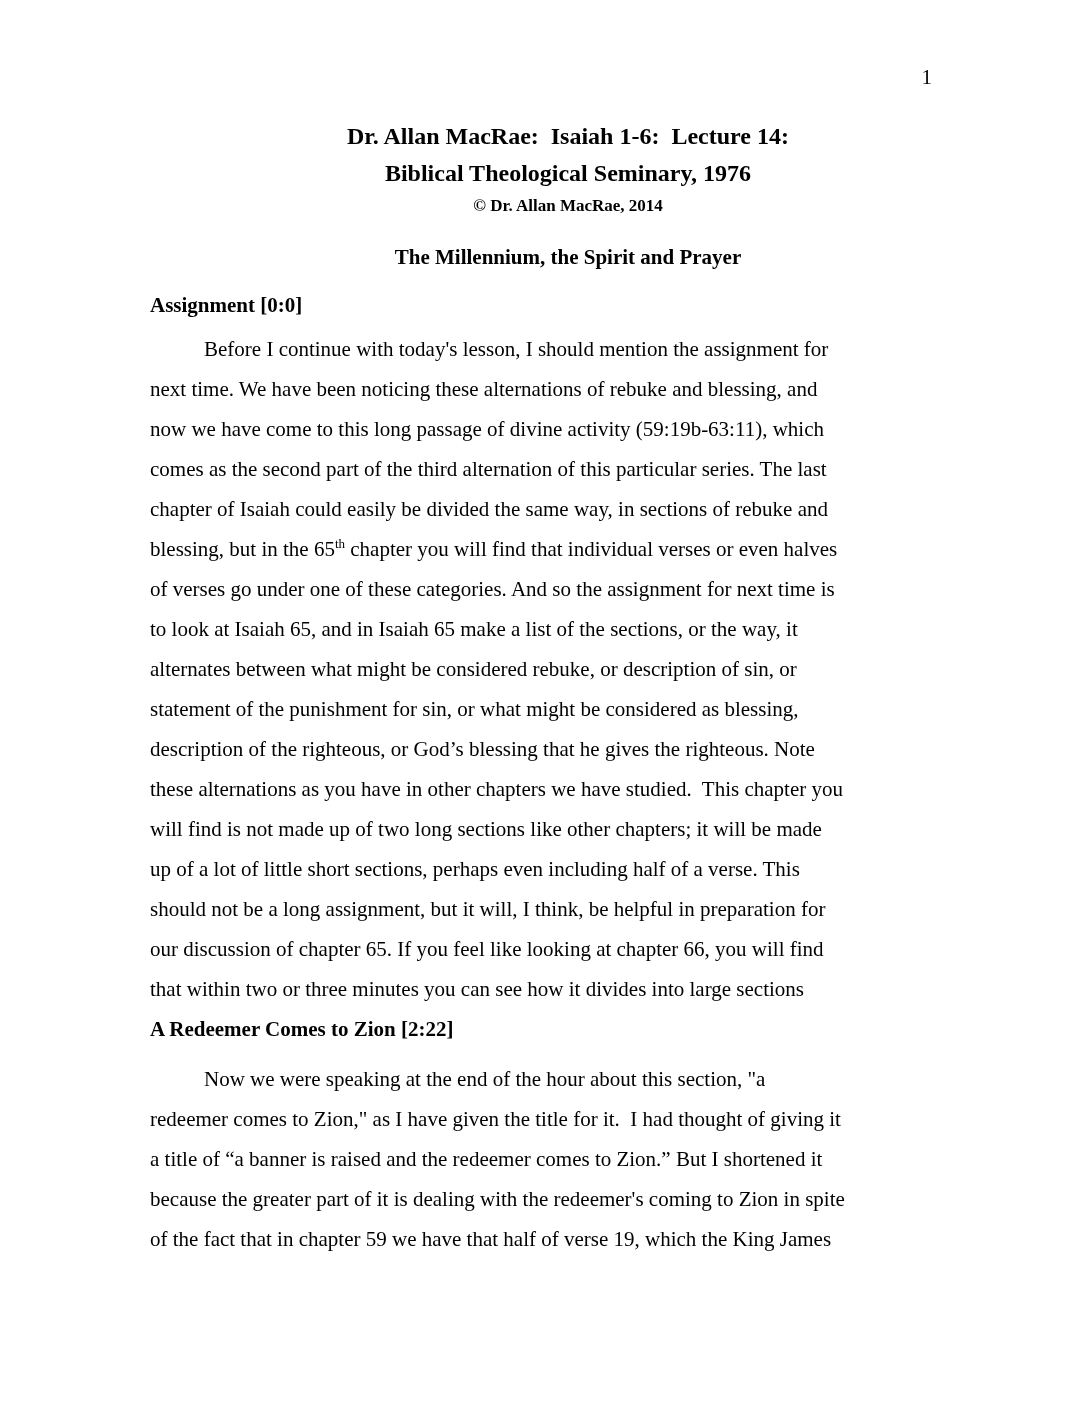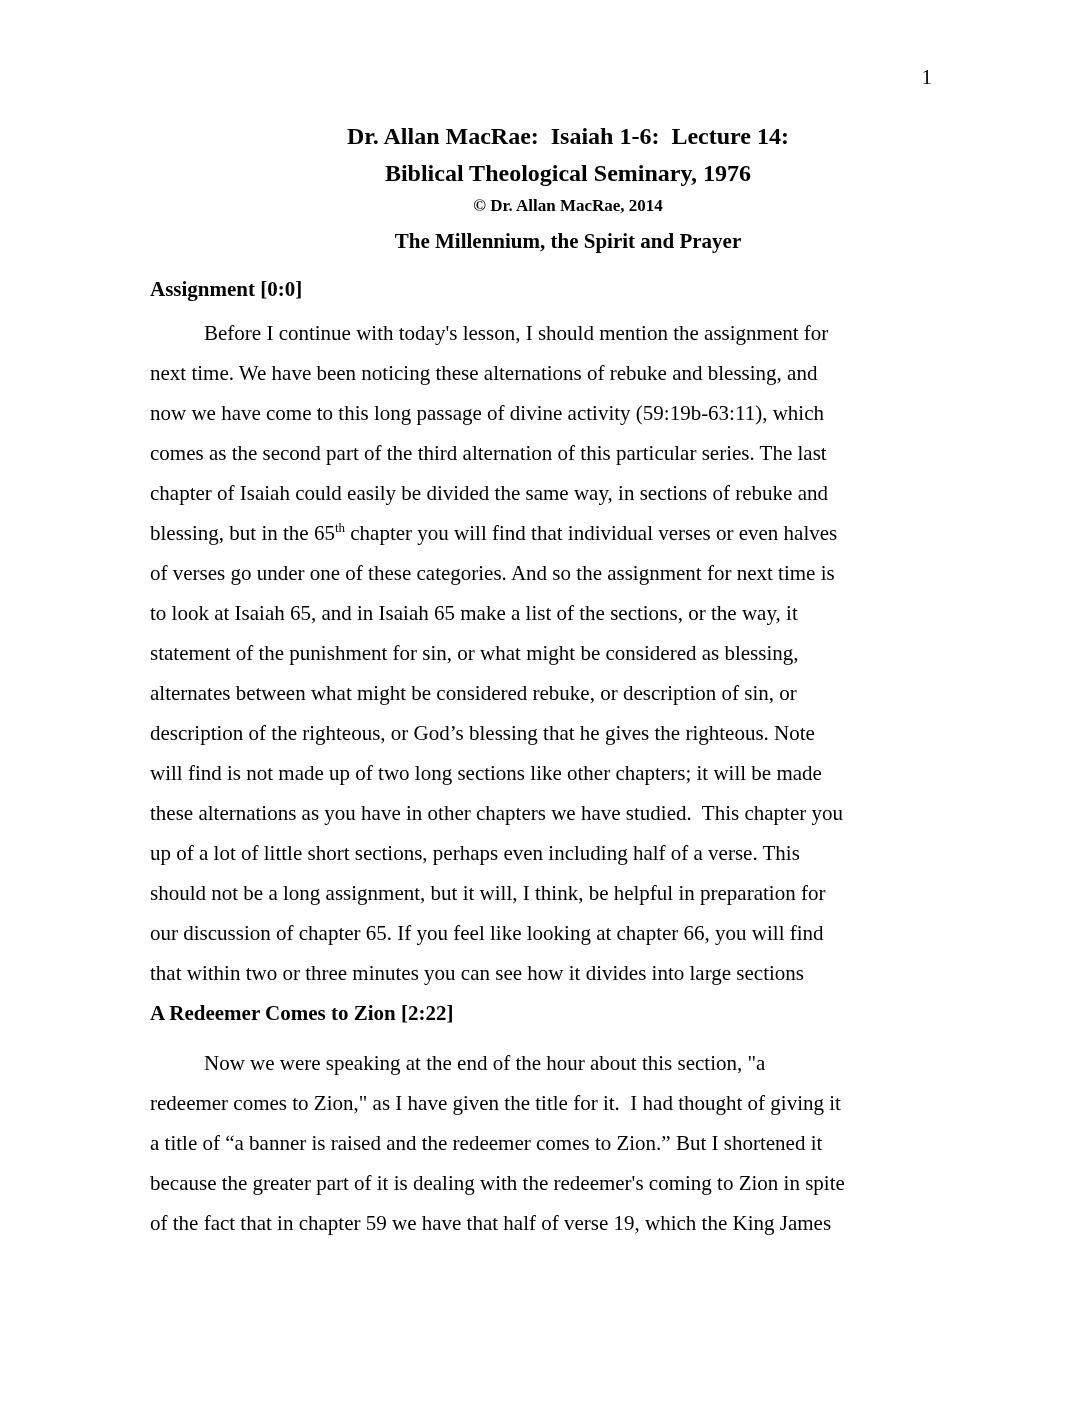--- a/index.html
+++ b/index.html
@@ -40,21 +40,21 @@
     font-weight: bold;
     line-height: 22px;
     margin-top: 3px;
     white-space: pre;
     font-family: Liberation Serif, serif;
   }
   .lecture-title {
     font-size: 21px;
     font-weight: bold;
     line-height: 28px;
-    margin-top: 10px;
+    margin-top: 26px;
     white-space: pre;
   }
   main {
     margin: 0 150px;
     font-size: 21px;
   }
   .section-heading {
     font-weight: bold;
     font-size: 21px;
     line-height: 40px;
@@ -98,25 +98,25 @@
       <div class="section-heading">Assignment [0:0]</div>
       <div class="paragraph">
         <div class="line first">Before I continue with today's lesson, I should mention the assignment for</div>
         <div class="line">next time. We have been noticing these alternations of rebuke and blessing, and</div>
         <div class="line">now we have come to this long passage of divine activity (59:19b-63:11), which</div>
         <div class="line">comes as the second part of the third alternation of this particular series. The last</div>
         <div class="line">chapter of Isaiah could easily be divided the same way, in sections of rebuke and</div>
         <div class="line">blessing, but in the 65<sup>th</sup> chapter you will find that individual verses or even halves</div>
         <div class="line">of verses go under one of these categories. And so the assignment for next time is</div>
         <div class="line">to look at Isaiah 65, and in Isaiah 65 make a list of the sections, or the way, it</div>
+        <div class="line">alternates between what might be considered rebuke, or description of sin, or</div>
         <div class="line">statement of the punishment for sin, or what might be considered as blessing,</div>
-        <div class="line">alternates between what might be considered rebuke, or description of sin, or</div>
         <div class="line">description of the righteous, or God’s blessing that he gives the righteous. Note</div>
+        <div class="line">these alternations as you have in other chapters we have studied.  This chapter you</div>
         <div class="line">will find is not made up of two long sections like other chapters; it will be made</div>
-        <div class="line">these alternations as you have in other chapters we have studied.  This chapter you</div>
         <div class="line">up of a lot of little short sections, perhaps even including half of a verse. This</div>
         <div class="line">should not be a long assignment, but it will, I think, be helpful in preparation for</div>
         <div class="line">our discussion of chapter 65. If you feel like looking at chapter 66, you will find</div>
         <div class="line">that within two or three minutes you can see how it divides into large sections</div>
       </div>
       <div class="section-heading">A Redeemer Comes to Zion [2:22]</div>
       <div class="paragraph">
         <div class="line first">Now we were speaking at the end of the hour about this section, "a</div>
         <div class="line">redeemer comes to Zion," as I have given the title for it.  I had thought of giving it</div>
         <div class="line">a title of “a banner is raised and the redeemer comes to Zion.” But I shortened it</div>

